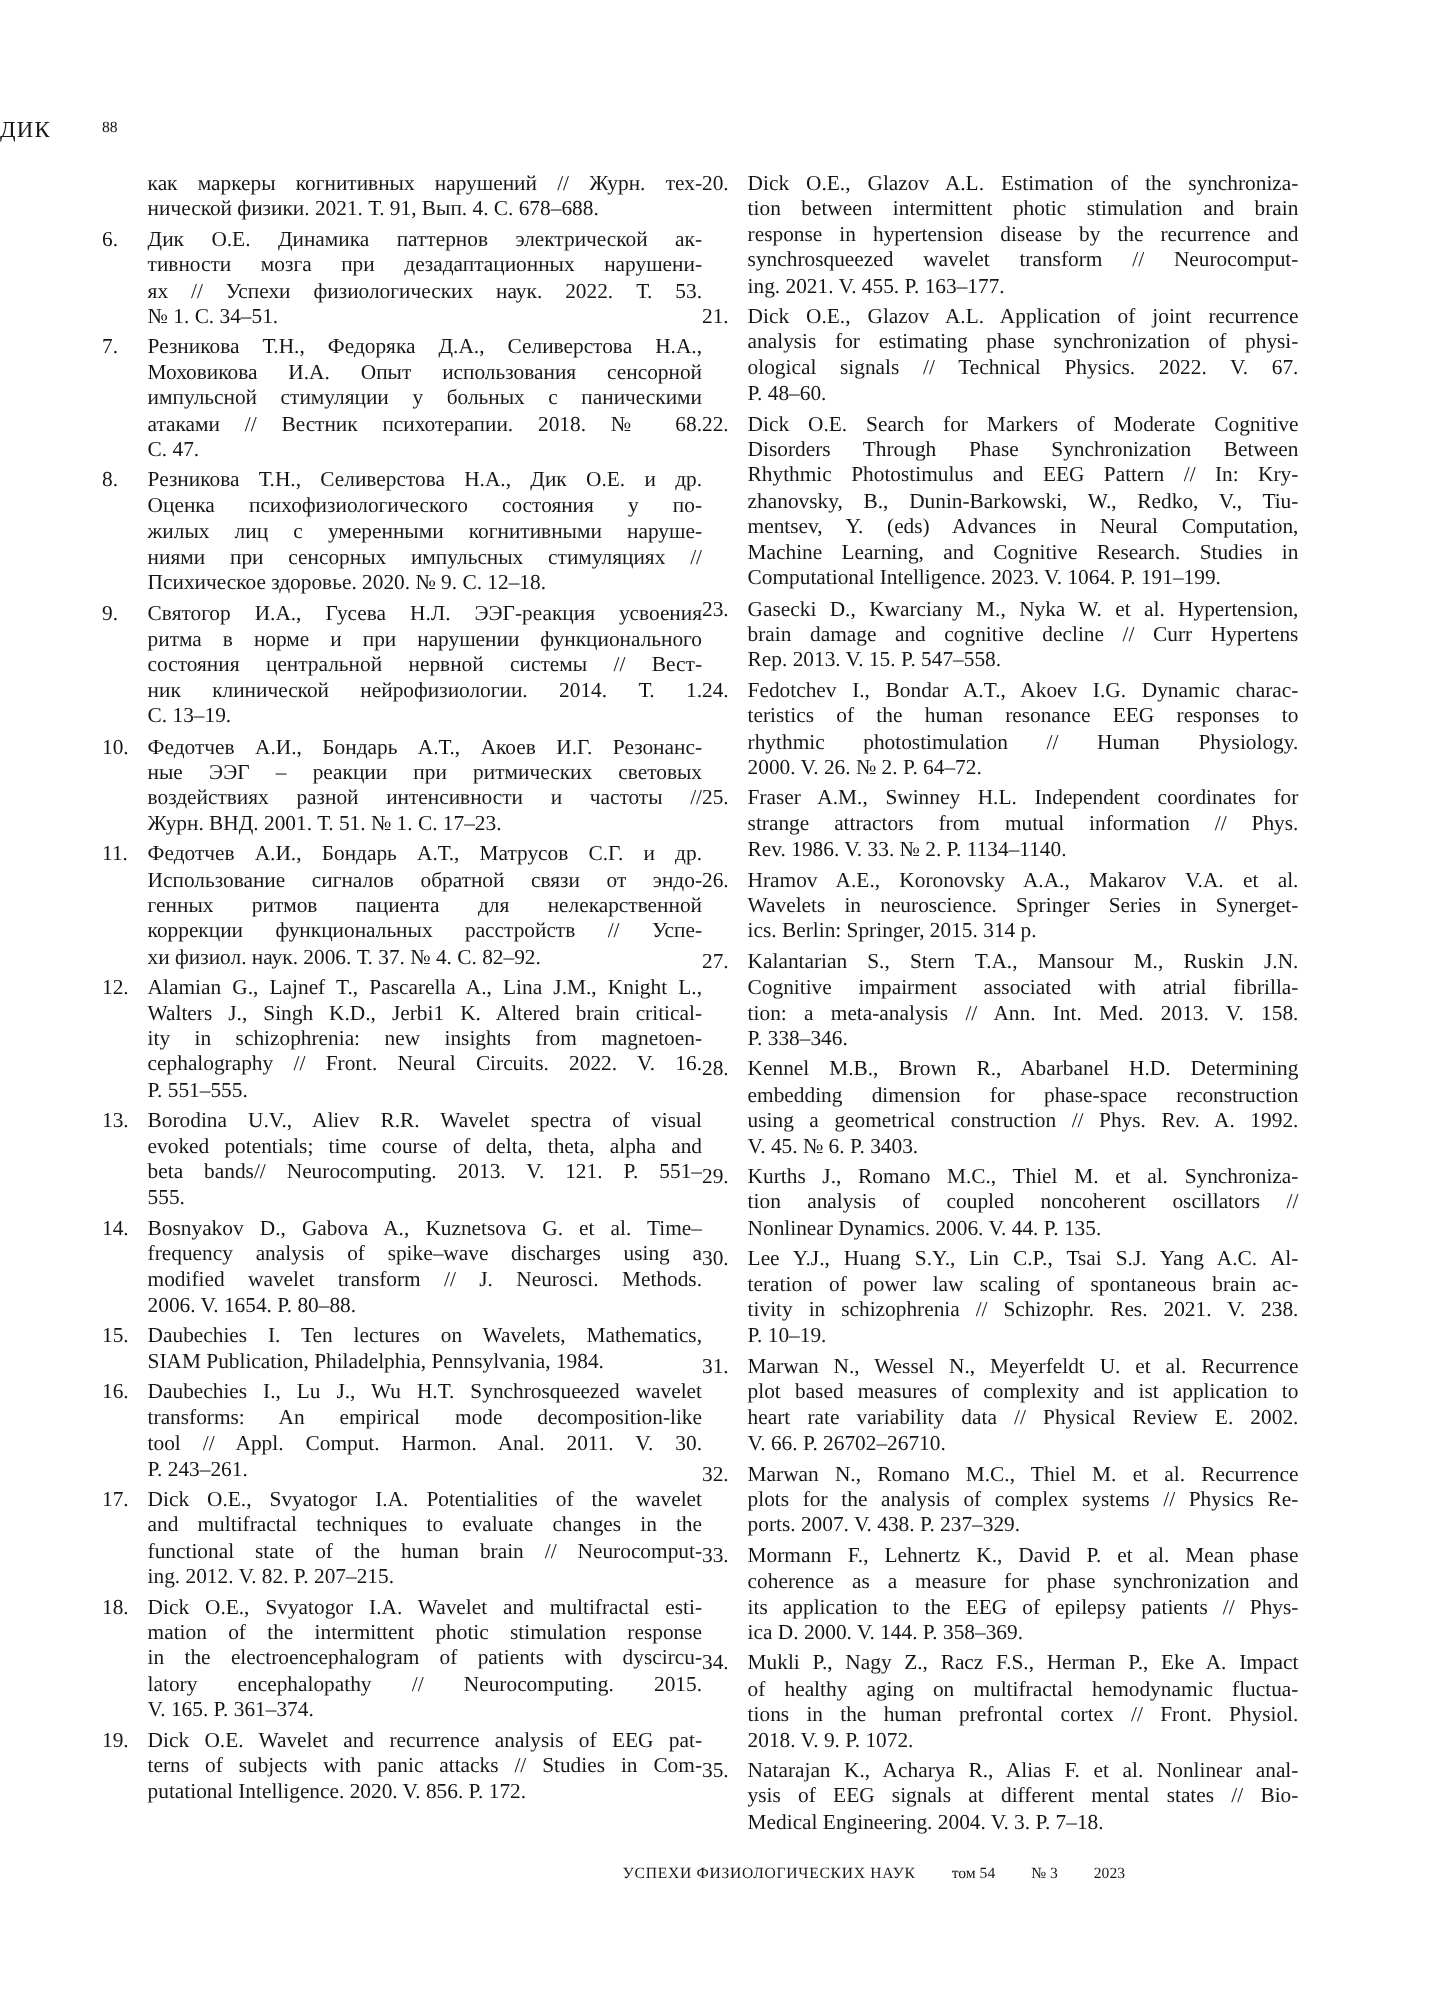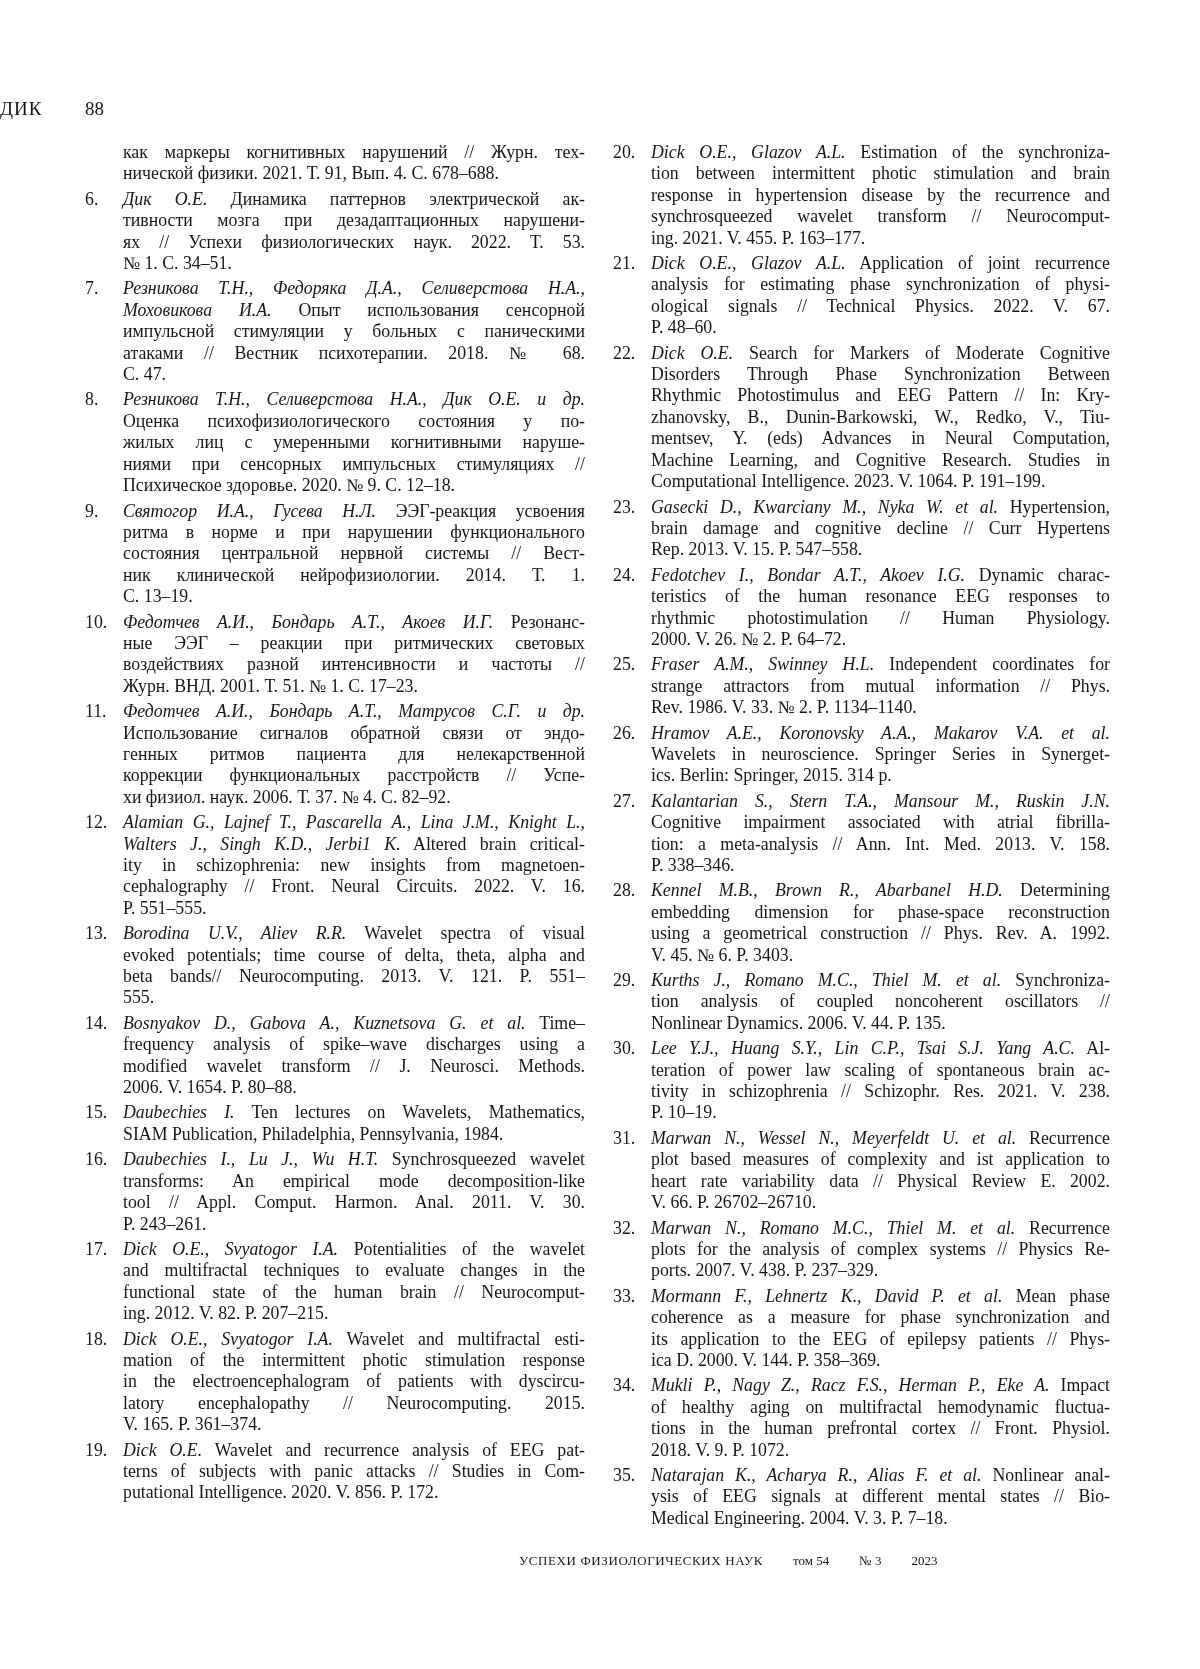--- a/index.html
+++ b/index.html
@@ -9,53 +9,52 @@
     height: 1669px;
     background: #ffffff;
     color: #161616;
     font-family: "Liberation Serif", "DejaVu Serif", serif;
     overflow: hidden;
   }
   .page-number {
     position: absolute;
     left: 85px;
     top: 98px;
-    font-size: 19px;
+    font-size: 13px;
   }
   .running-title {
     position: absolute;
     left: 0;
     top: 98px;
     width: 1200px;
     font-size: 19px;
     letter-spacing: 1px;
   }
   .columns {
     position: absolute;
     left: 85px;
     top: 142px;
     width: 1027px;
     display: flex;
-    gap: 28px;
   }
   .col { font-size: 17.8px; line-height: 21.4px; }
   .col-left  { width: 500px; }
   .col-right { width: 497px; }
   .ref { display: flex; margin-bottom: 4px; }
   .col-left  .num { flex: 0 0 29px; margin-right: 9px; }
   .col-right .num { flex: 0 0 33px; margin-right: 5px; }
   .num { white-space: nowrap; }
   .ref-body { flex: 1 1 auto; min-width: 0; }
   .line {
     text-align: justify;
     text-align-last: justify;
     text-justify: inter-word;
   }
   .line.last { text-align-last: left; }
-  .it { font-style: italic; }
+  .it { }
   .footer {
     position: absolute;
     left: 519px;
     top: 1553px;
     display: flex;
     gap: 30px;
     font-size: 13px;
     white-space: nowrap;
   }
   .footer .journal { letter-spacing: 0.6px; }

